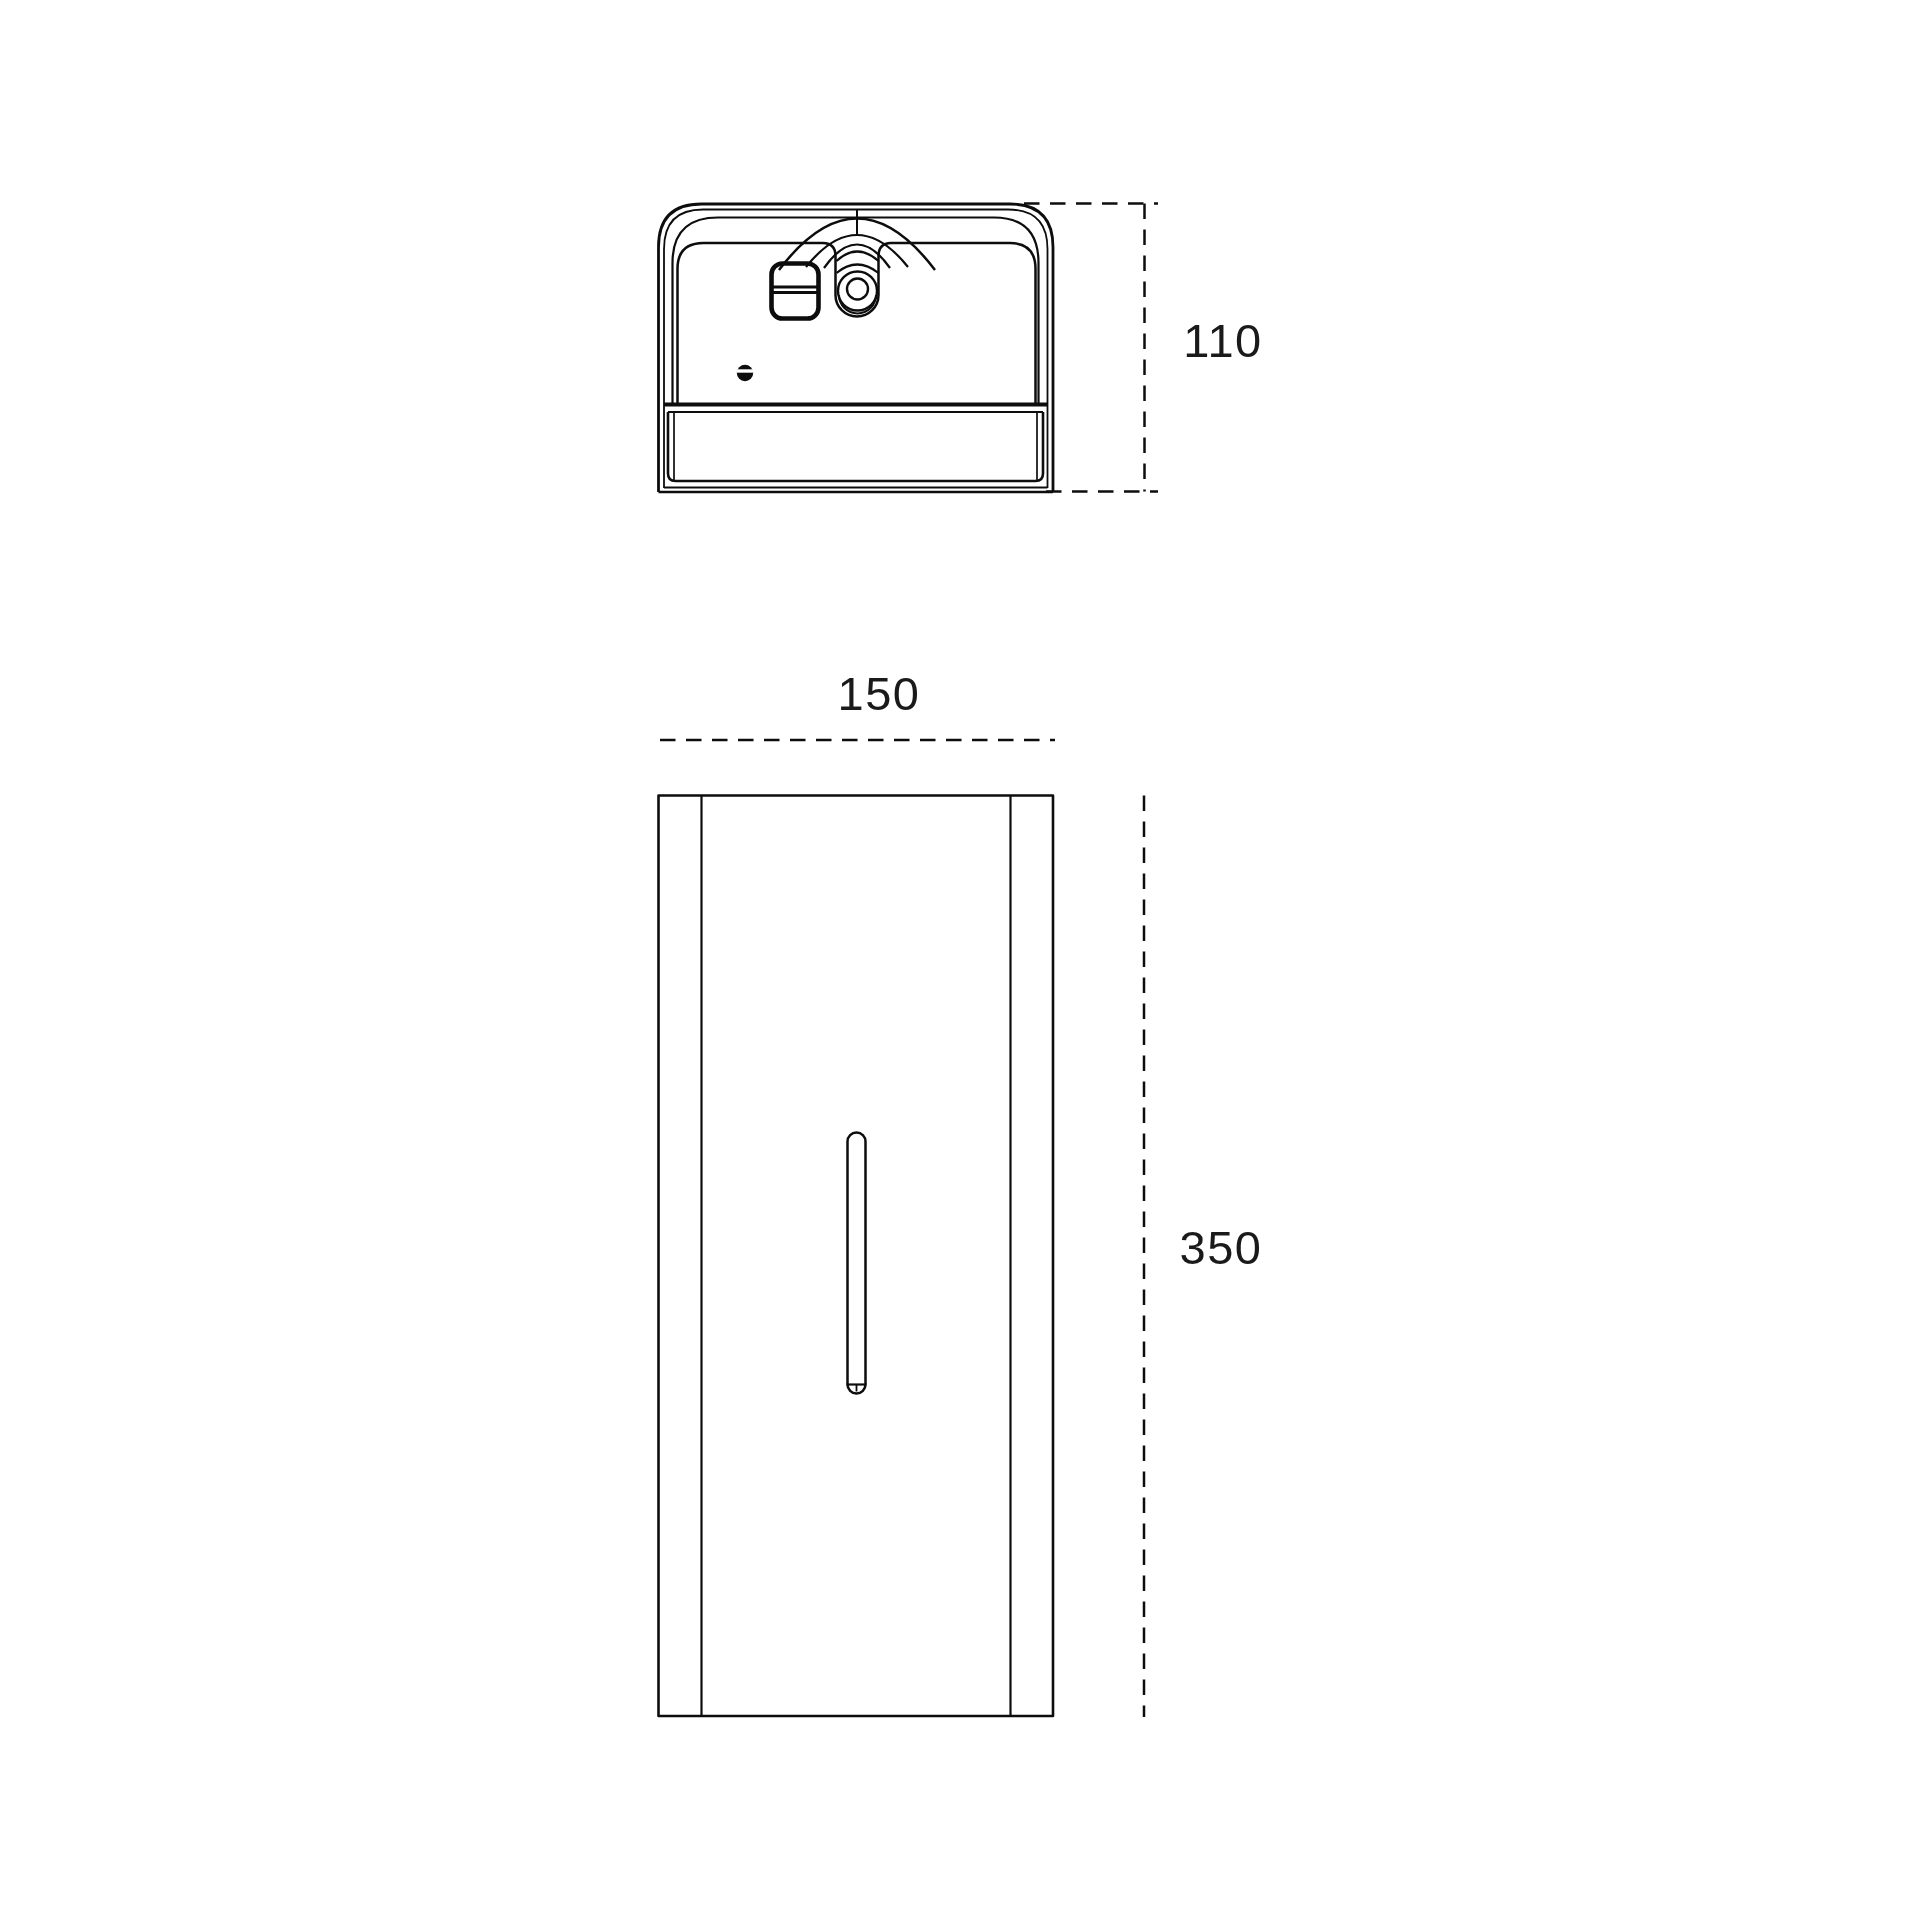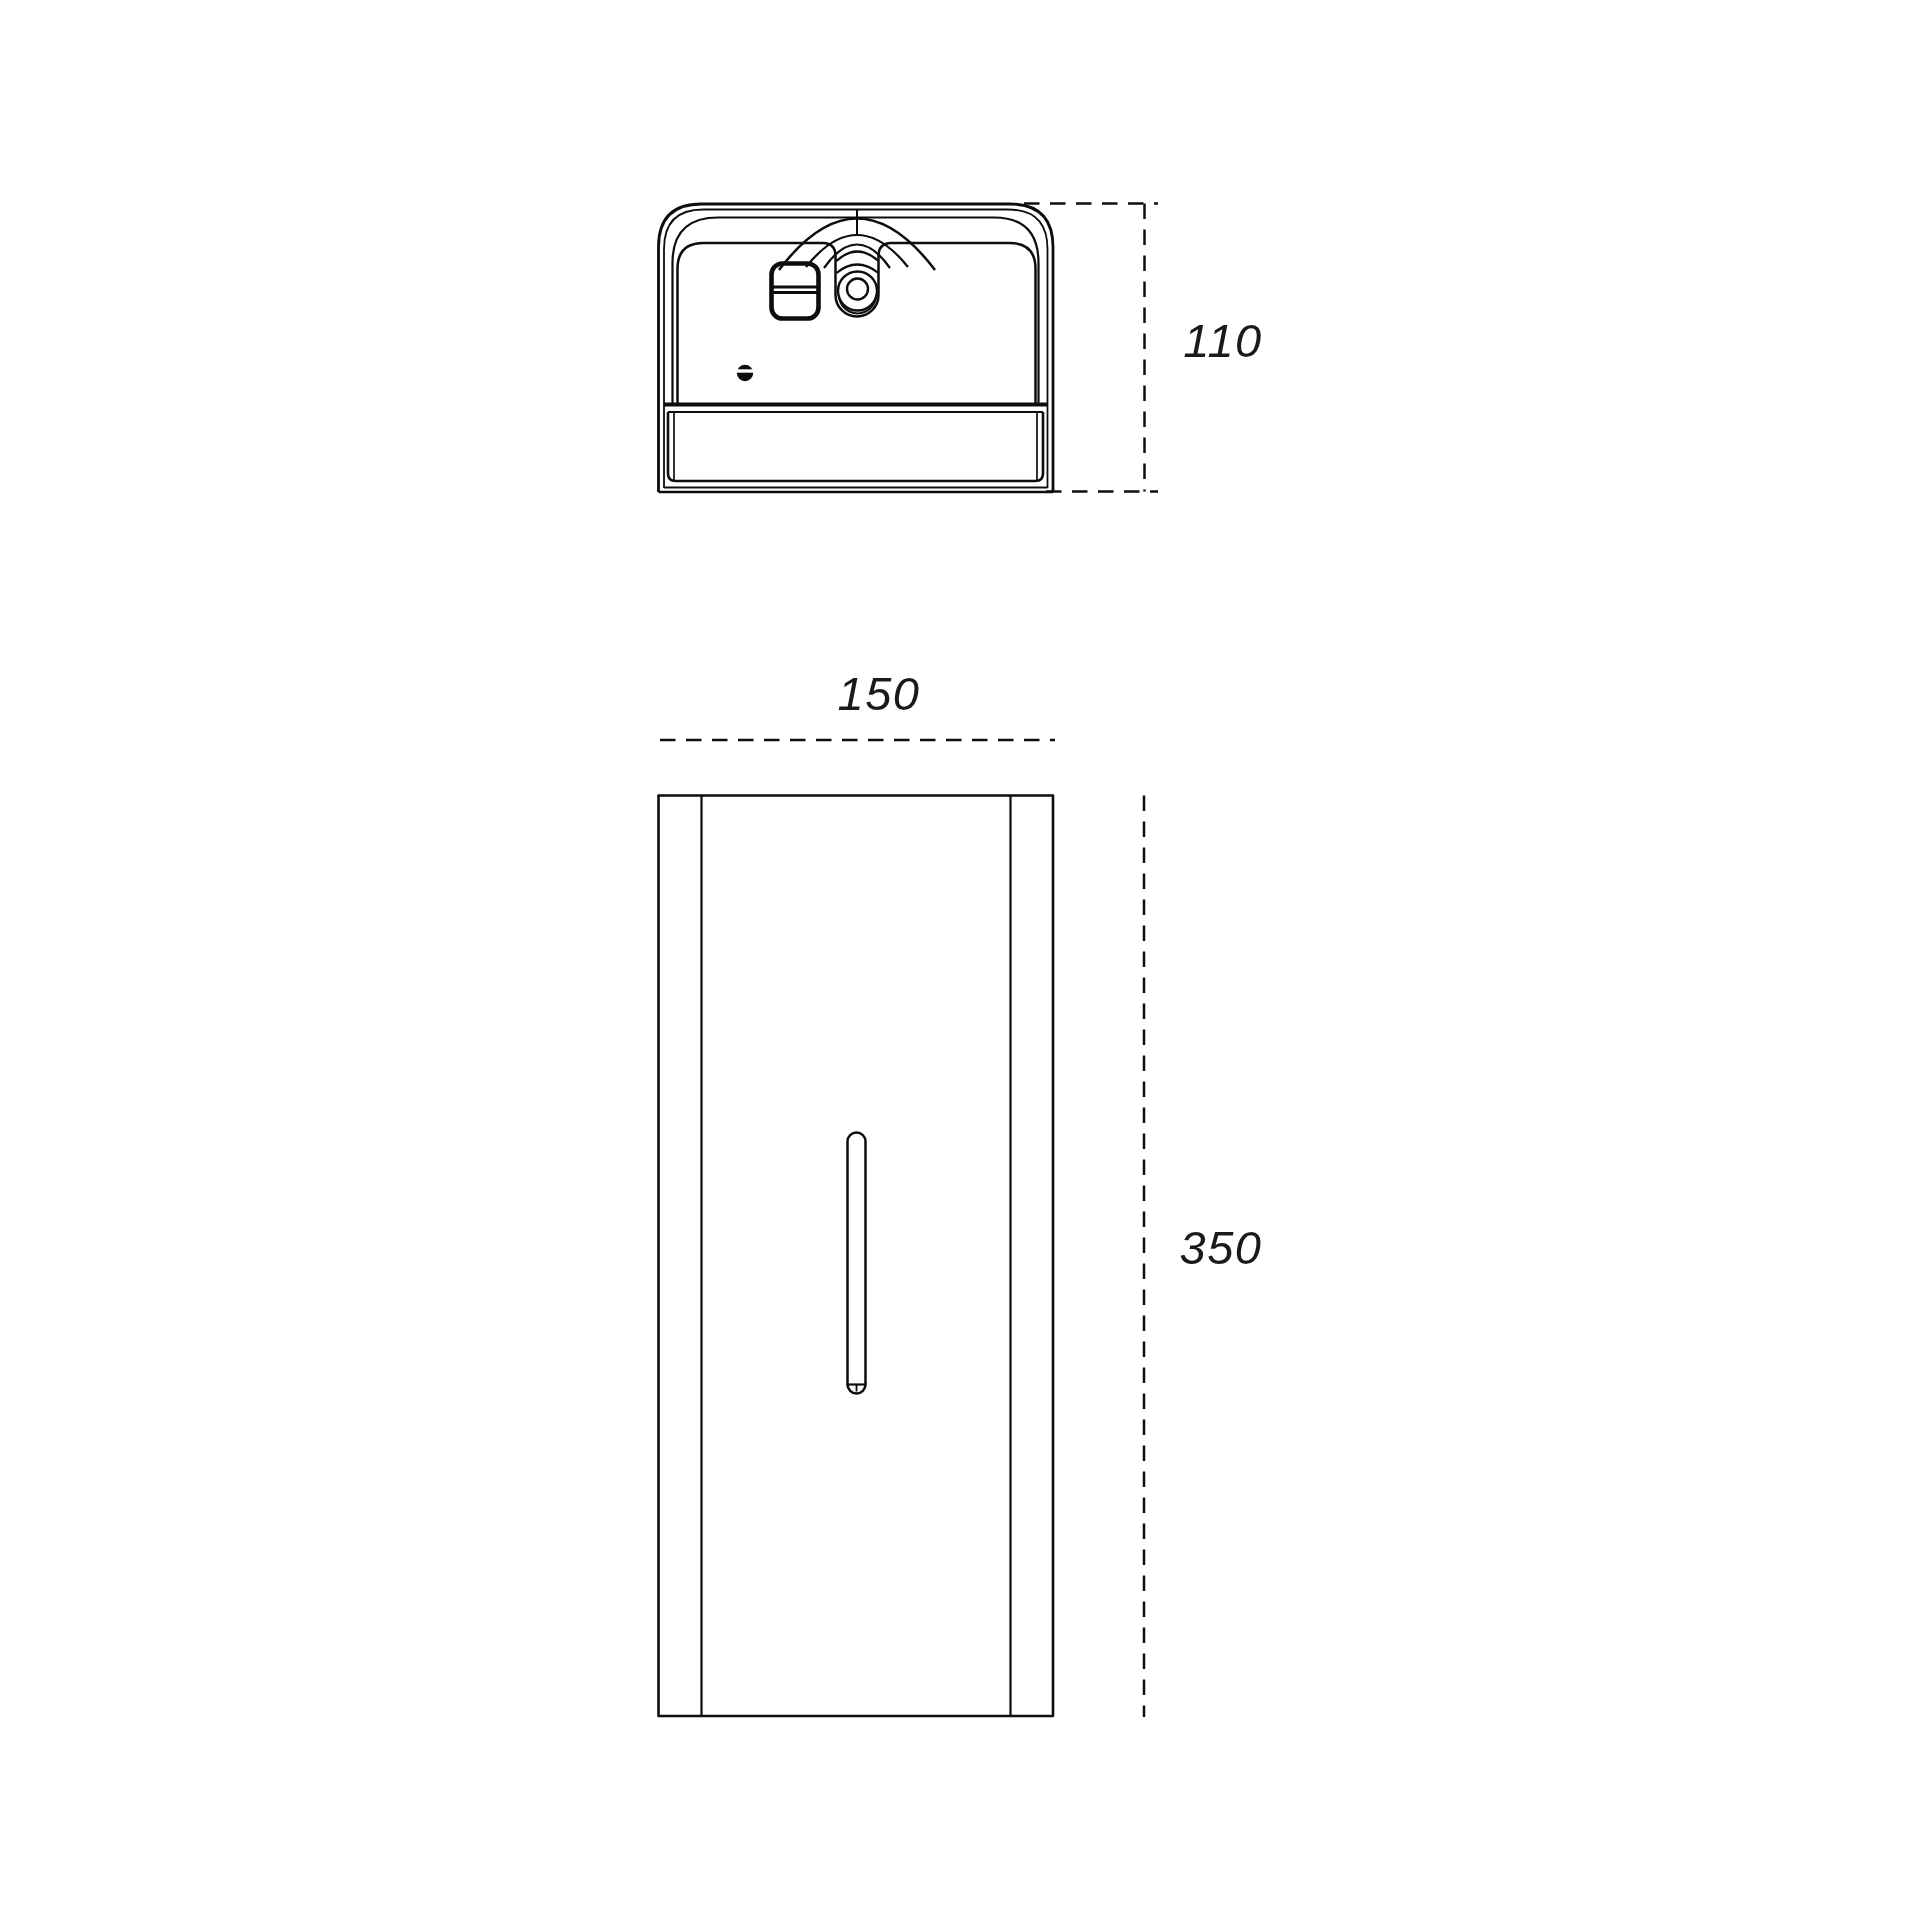--- a/index.html
+++ b/index.html
@@ -1,17 +1,17 @@
 <!DOCTYPE html>
 <html style="--bg: #ffffff; --line: #0d0d0d; --text: #1a1a1a;"><head>
 <meta charset="utf-8">
 <style>
   :root { --bg:#ffffff; --line:#0d0d0d; --text:#1a1a1a; }
   html,body { margin:0; padding:0; background:var(--bg); }
-  .canvas { width:1576px; height:1920px; position:relative; background:var(--bg); overflow:hidden;font-style:italic; }
+  .canvas { width:1576px; height:1920px; position:relative; background:var(--bg); overflow:hidden; }
   svg { display:block; width:1920px; height:1920px; }
   .ln { fill:none; stroke:var(--line); stroke-linecap:butt; stroke-linejoin:round; }
   .dash { fill:none; stroke:var(--line); stroke-dasharray:15.5 10.5; }
   .dim-text {
     font-family:"Liberation Sans", sans-serif;
     font-size:47px;
     letter-spacing:1.5px;
     fill:var(--text);
   }
 </style>

